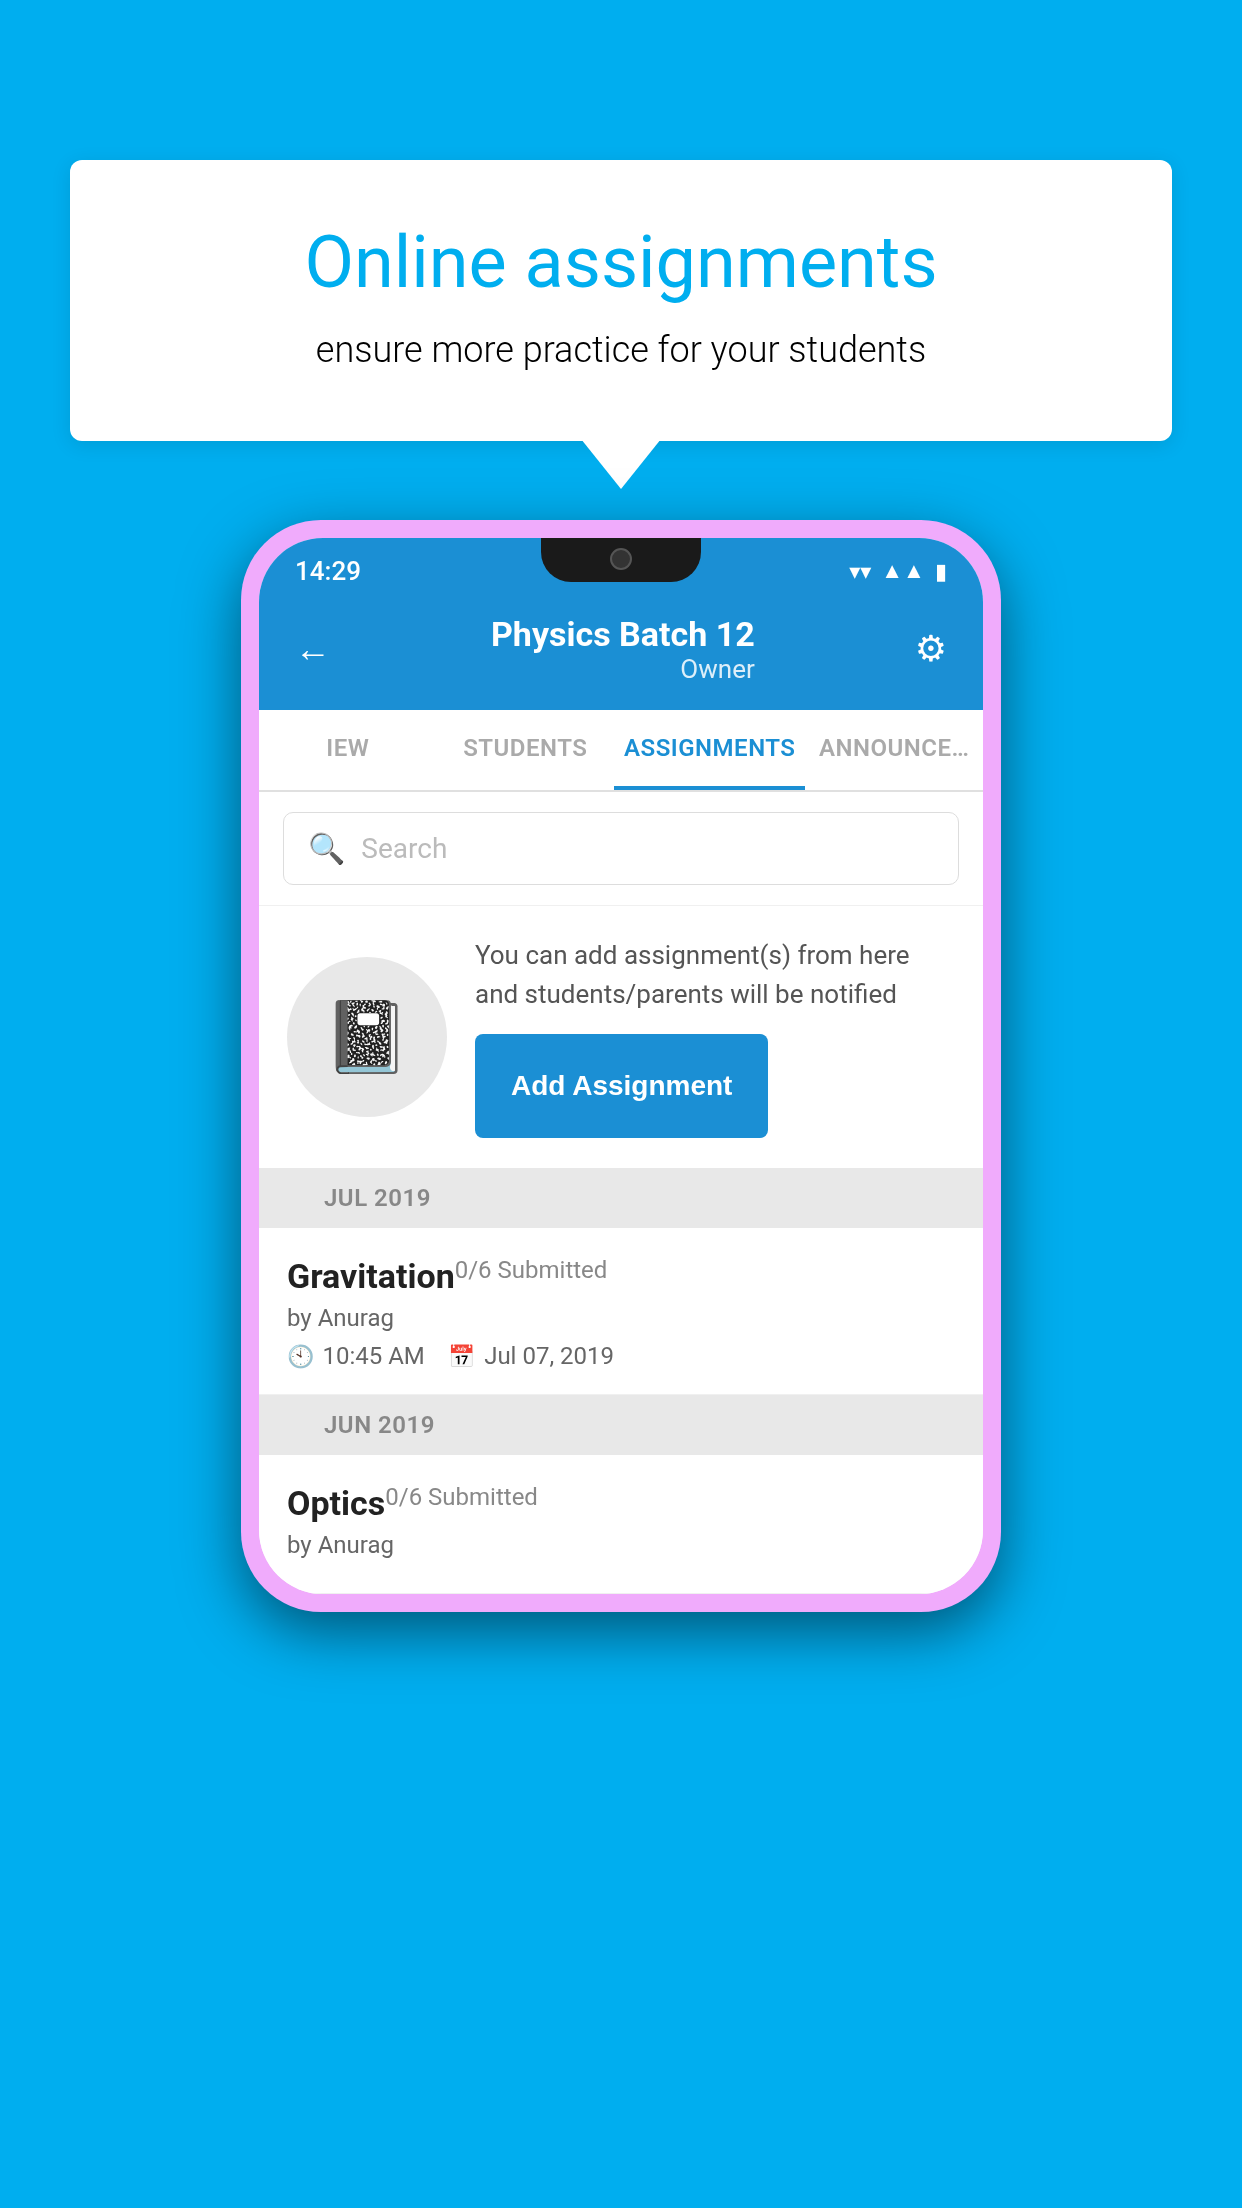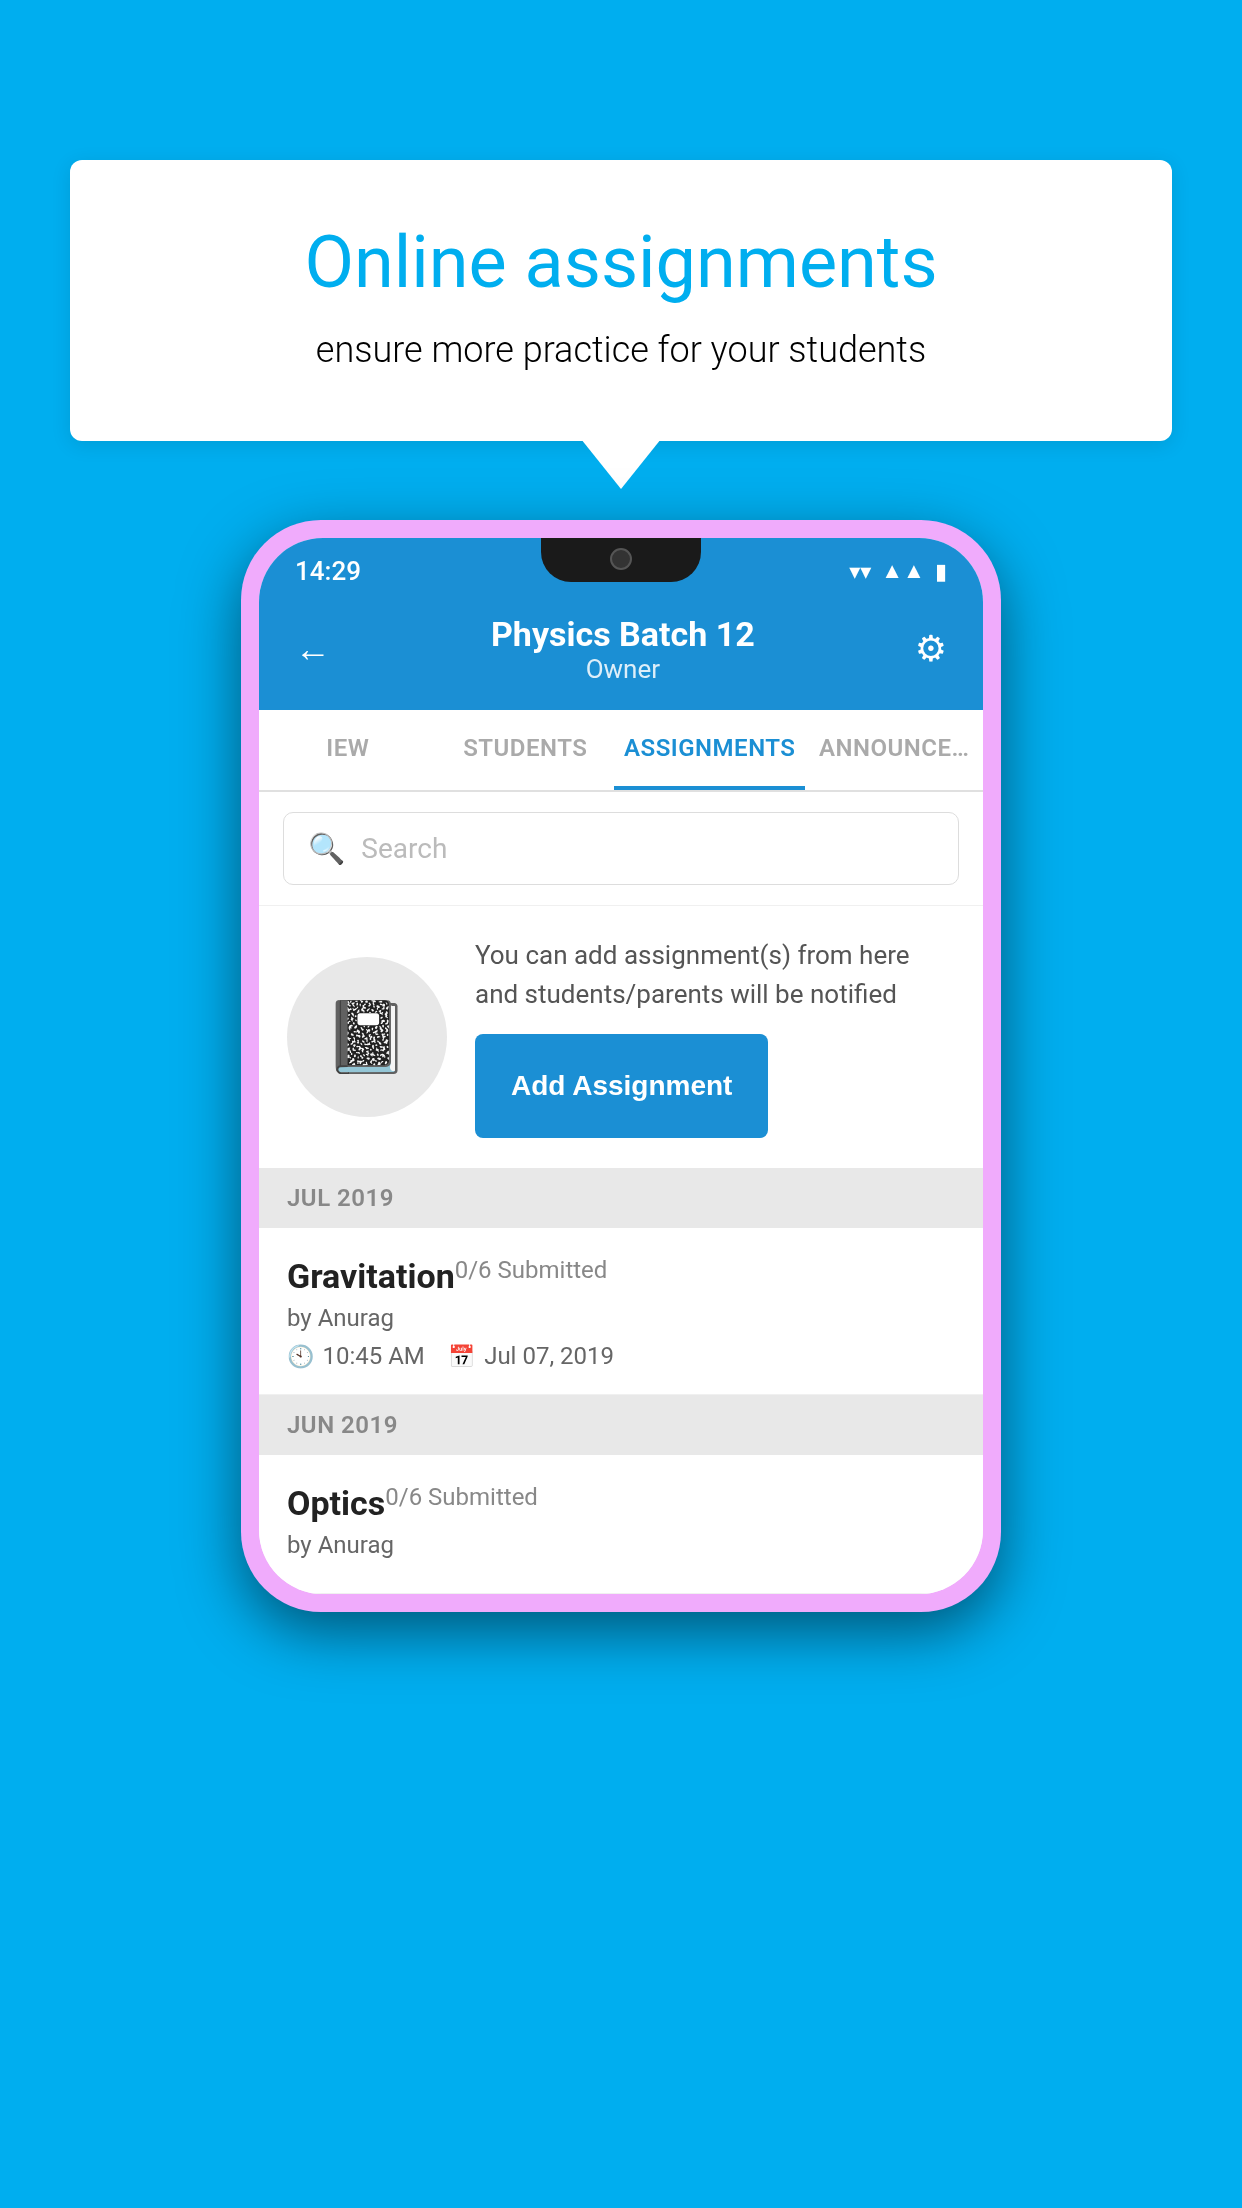--- a/index.html
+++ b/index.html
@@ -151,20 +151,21 @@
     .header-title {
       color: white;
       font-size: 34px;
       font-weight: 700;
     }
 
     .header-subtitle {
       color: rgba(255,255,255,0.85);
       font-size: 26px;
       font-weight: 400;
+      text-align: right;
     }
 
     .settings-btn {
       color: white;
       font-size: 36px;
       cursor: pointer;
     }
 
     
     .tabs-bar {
@@ -268,20 +269,21 @@
     .section-divider {
       background: #e8e8e8;
       padding: 16px 28px;
     }
 
     .section-label {
       color: #888;
       font-size: 24px;
       font-weight: 600;
       letter-spacing: 0.5px;
+      margin-left: 37px;
     }
 
     
     .assignment-item {
       background: white;
       padding: 28px 28px 24px;
       border-bottom: 1px solid #f0f0f0;
     }
 
     .assignment-row-top {

